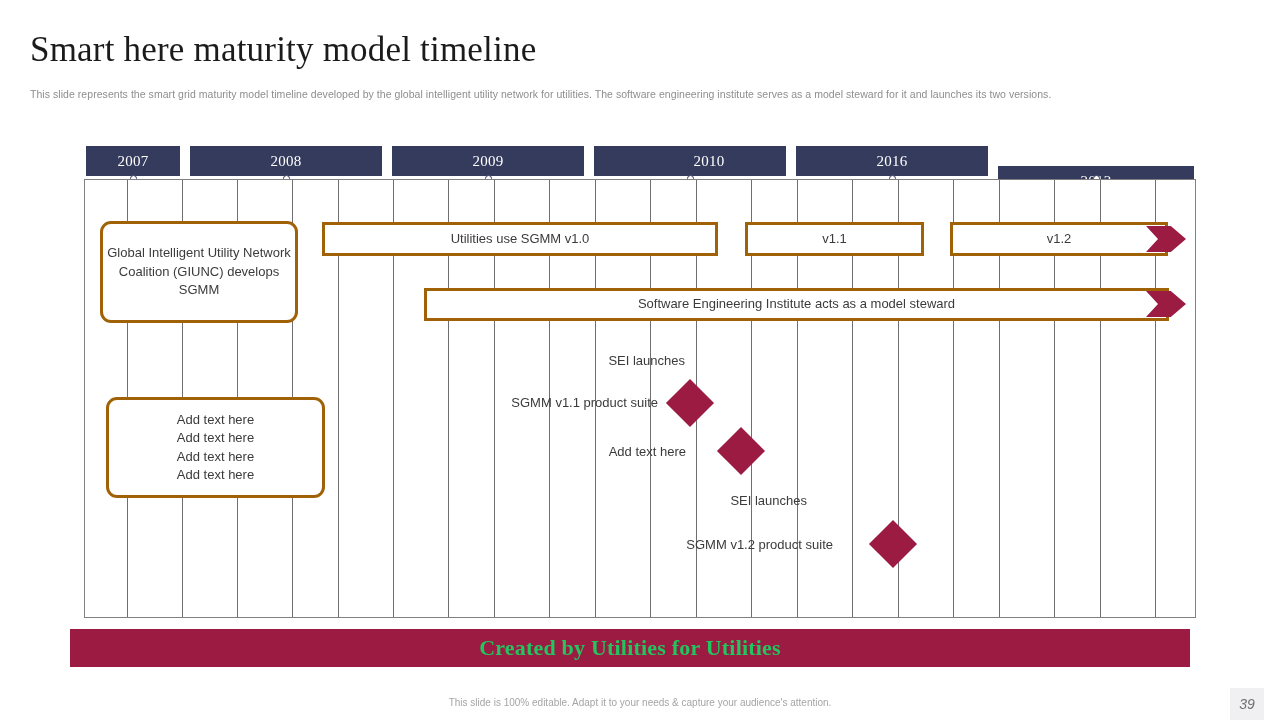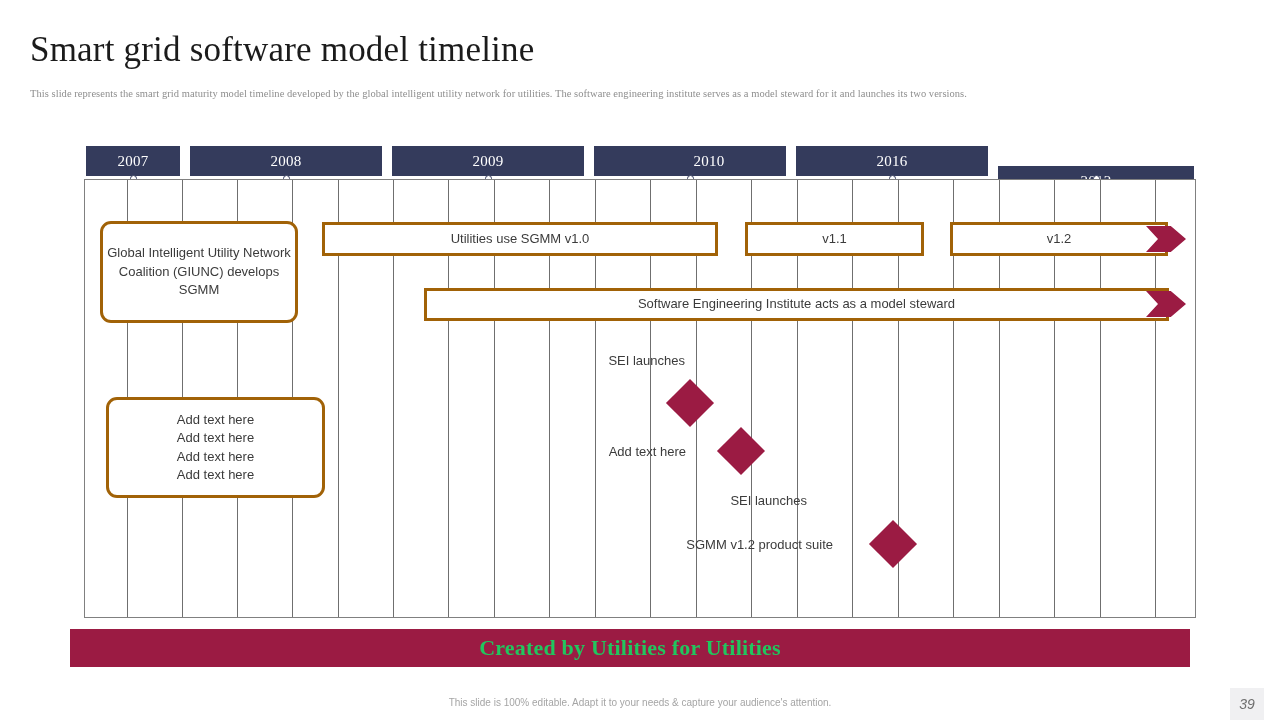--- a/index.html
+++ b/index.html
@@ -15,21 +15,20 @@
   .title {
     position: absolute; left: 30px; top: 30px;
     font-family: "Liberation Serif", serif;
     font-size: 35px; font-weight: 400; color: #1b1b1b;
     letter-spacing: 0.2px; white-space: nowrap;
   }
   .subtitle {
     position: absolute; left: 30px; top: 88px;
     font-size: 10.5px; color: #8e8e8e; white-space: nowrap;
     letter-spacing: 0.05px;
-    font-family: Liberation Serif, serif;
   }
 
   
   .years { position: absolute; left: 86px; top: 146px; width: 1108px; height: 30px; }
   .year-bar {
     position: absolute; top: 0; height: 30px;
     background: #343B5C;
     display: flex; align-items: center; justify-content: center;
   }
   .year-bar span {
@@ -110,21 +109,21 @@
     background: #f0f0f2;
     display: flex; align-items: center; justify-content: center;
     font-size: 14px; color: #6e6e6e; font-style: italic;
   }
 </style>
 </head>
 <body>
 
 <div class="slide">
 
-  <div class="title">Smart grid software model timeline</div>
+  <div class="title">Smart here maturity model timeline</div>
   <div class="subtitle">This slide represents the smart grid maturity model timeline developed by the global intelligent utility network for utilities. The software engineering institute serves as a model steward for it and launches its two versions.</div>
 
   <div class="years">
     <div class="year-bar" style="left:0px; width:94px;">
       <span>2007</span>
     </div>
     <div class="year-dot" style="left:43.5px;"></div>
 
     <div class="year-bar" style="left:104px; width:192px;">
       <span>2008</span>
@@ -199,20 +198,21 @@
   <div class="chev" style="left:1146px; top:291px;"></div>
 
   <div class="box round left-lines" style="left:106px; top:397px; width:219px; height:101px; justify-content:center;">
     <span style="white-space:pre; text-align:left;">Add text here
 Add text here
 Add text here
 Add text here</span>
   </div>
 
   <div class="ms-label" style="left:405px; top:350px; width:280px;">SEI launches</div>
+  <div class="ms-label" style="left:405px; top:392px; width:253px;">SGMM v1.1 product suite</div>
   <div class="diamond" style="left:673px; top:386px;"></div>
 
   <div class="ms-label" style="left:440px; top:441px; width:246px;">Add text here</div>
   <div class="diamond" style="left:724px; top:434px;"></div>
 
   <div class="ms-label" style="left:527px; top:490px; width:280px;">SEI launches</div>
   <div class="ms-label" style="left:527px; top:534px; width:306px;">SGMM v1.2 product suite</div>
   <div class="diamond" style="left:876px; top:527px;"></div>
 
   <div class="banner">

